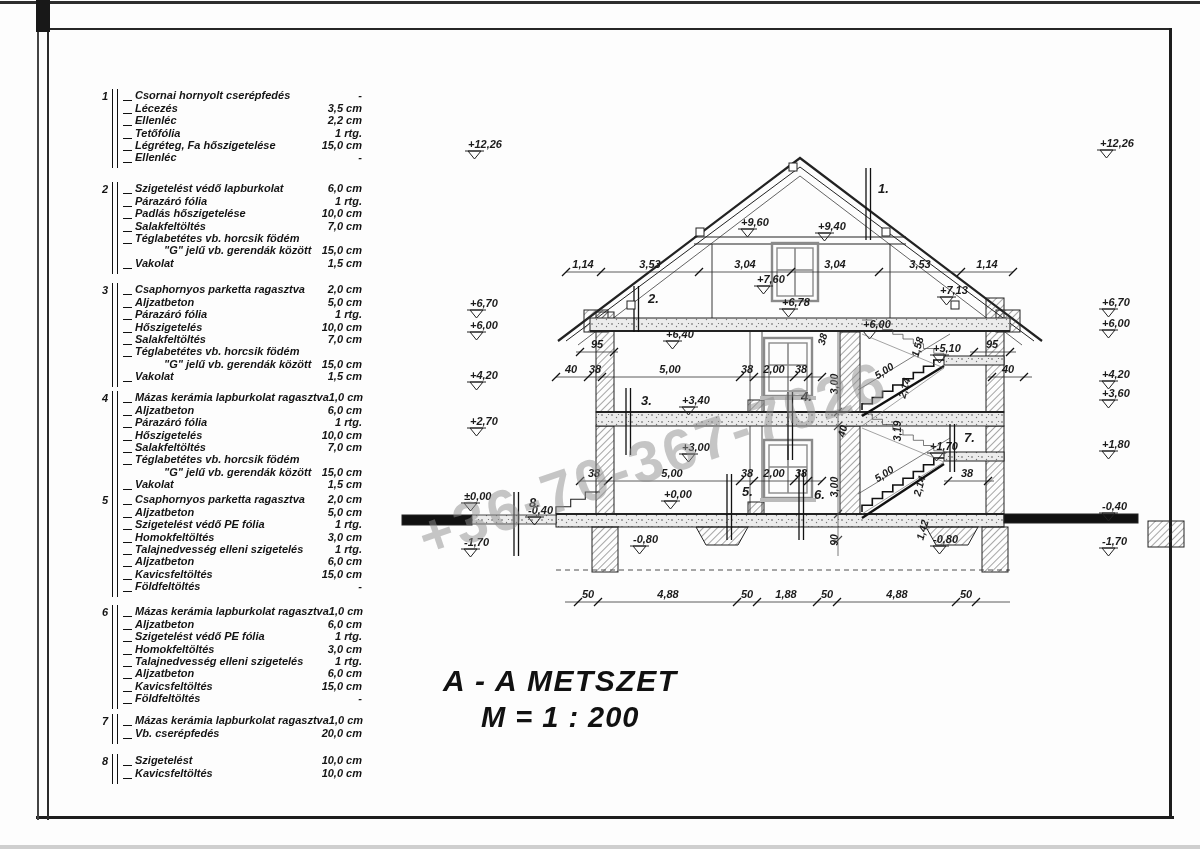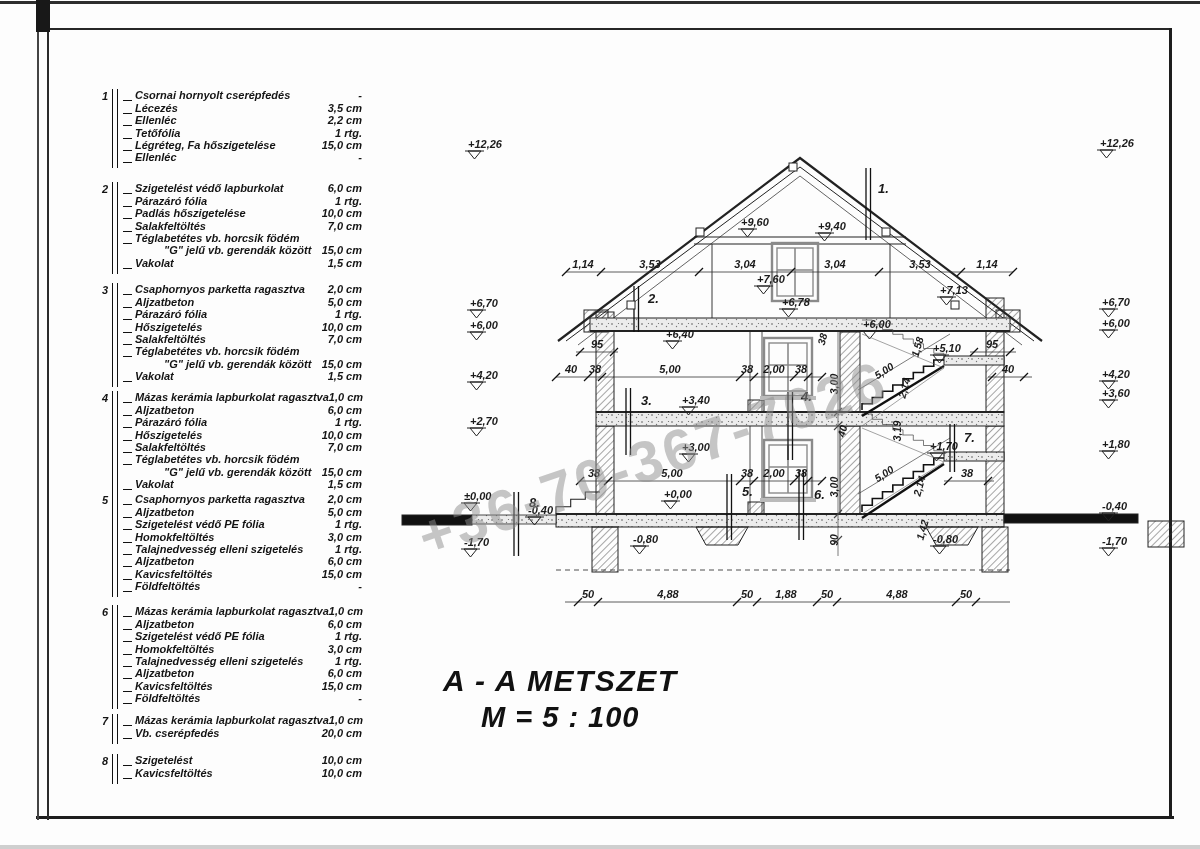--- a/index.html
+++ b/index.html
@@ -758,15 +758,15 @@
           <line x1="862" y1="426" x2="944" y2="368" stroke="#666" stroke-width="0.6"></line>
           <line x1="944" y1="368" x2="862" y2="334" stroke="#666" stroke-width="0.6"></line>
           <line x1="862" y1="514" x2="944" y2="462" stroke="#666" stroke-width="0.6"></line>
           <line x1="944" y1="462" x2="862" y2="428" stroke="#666" stroke-width="0.6"></line>
           <path d="M556 514 V506.7 H570.7 V499.3 H585.3 V492.0 H600.0" stroke="#222" stroke-width="1.1"></path>
         </g>
       </g>
   </svg>
 
   <div class="title1">A - A METSZET</div>
-  <div class="title2">M = 5 : 100</div>
+  <div class="title2">M = 1 : 200</div>
   <div class="wm">+36-70-367-7026</div>
 </div>
 
 </body></html>

